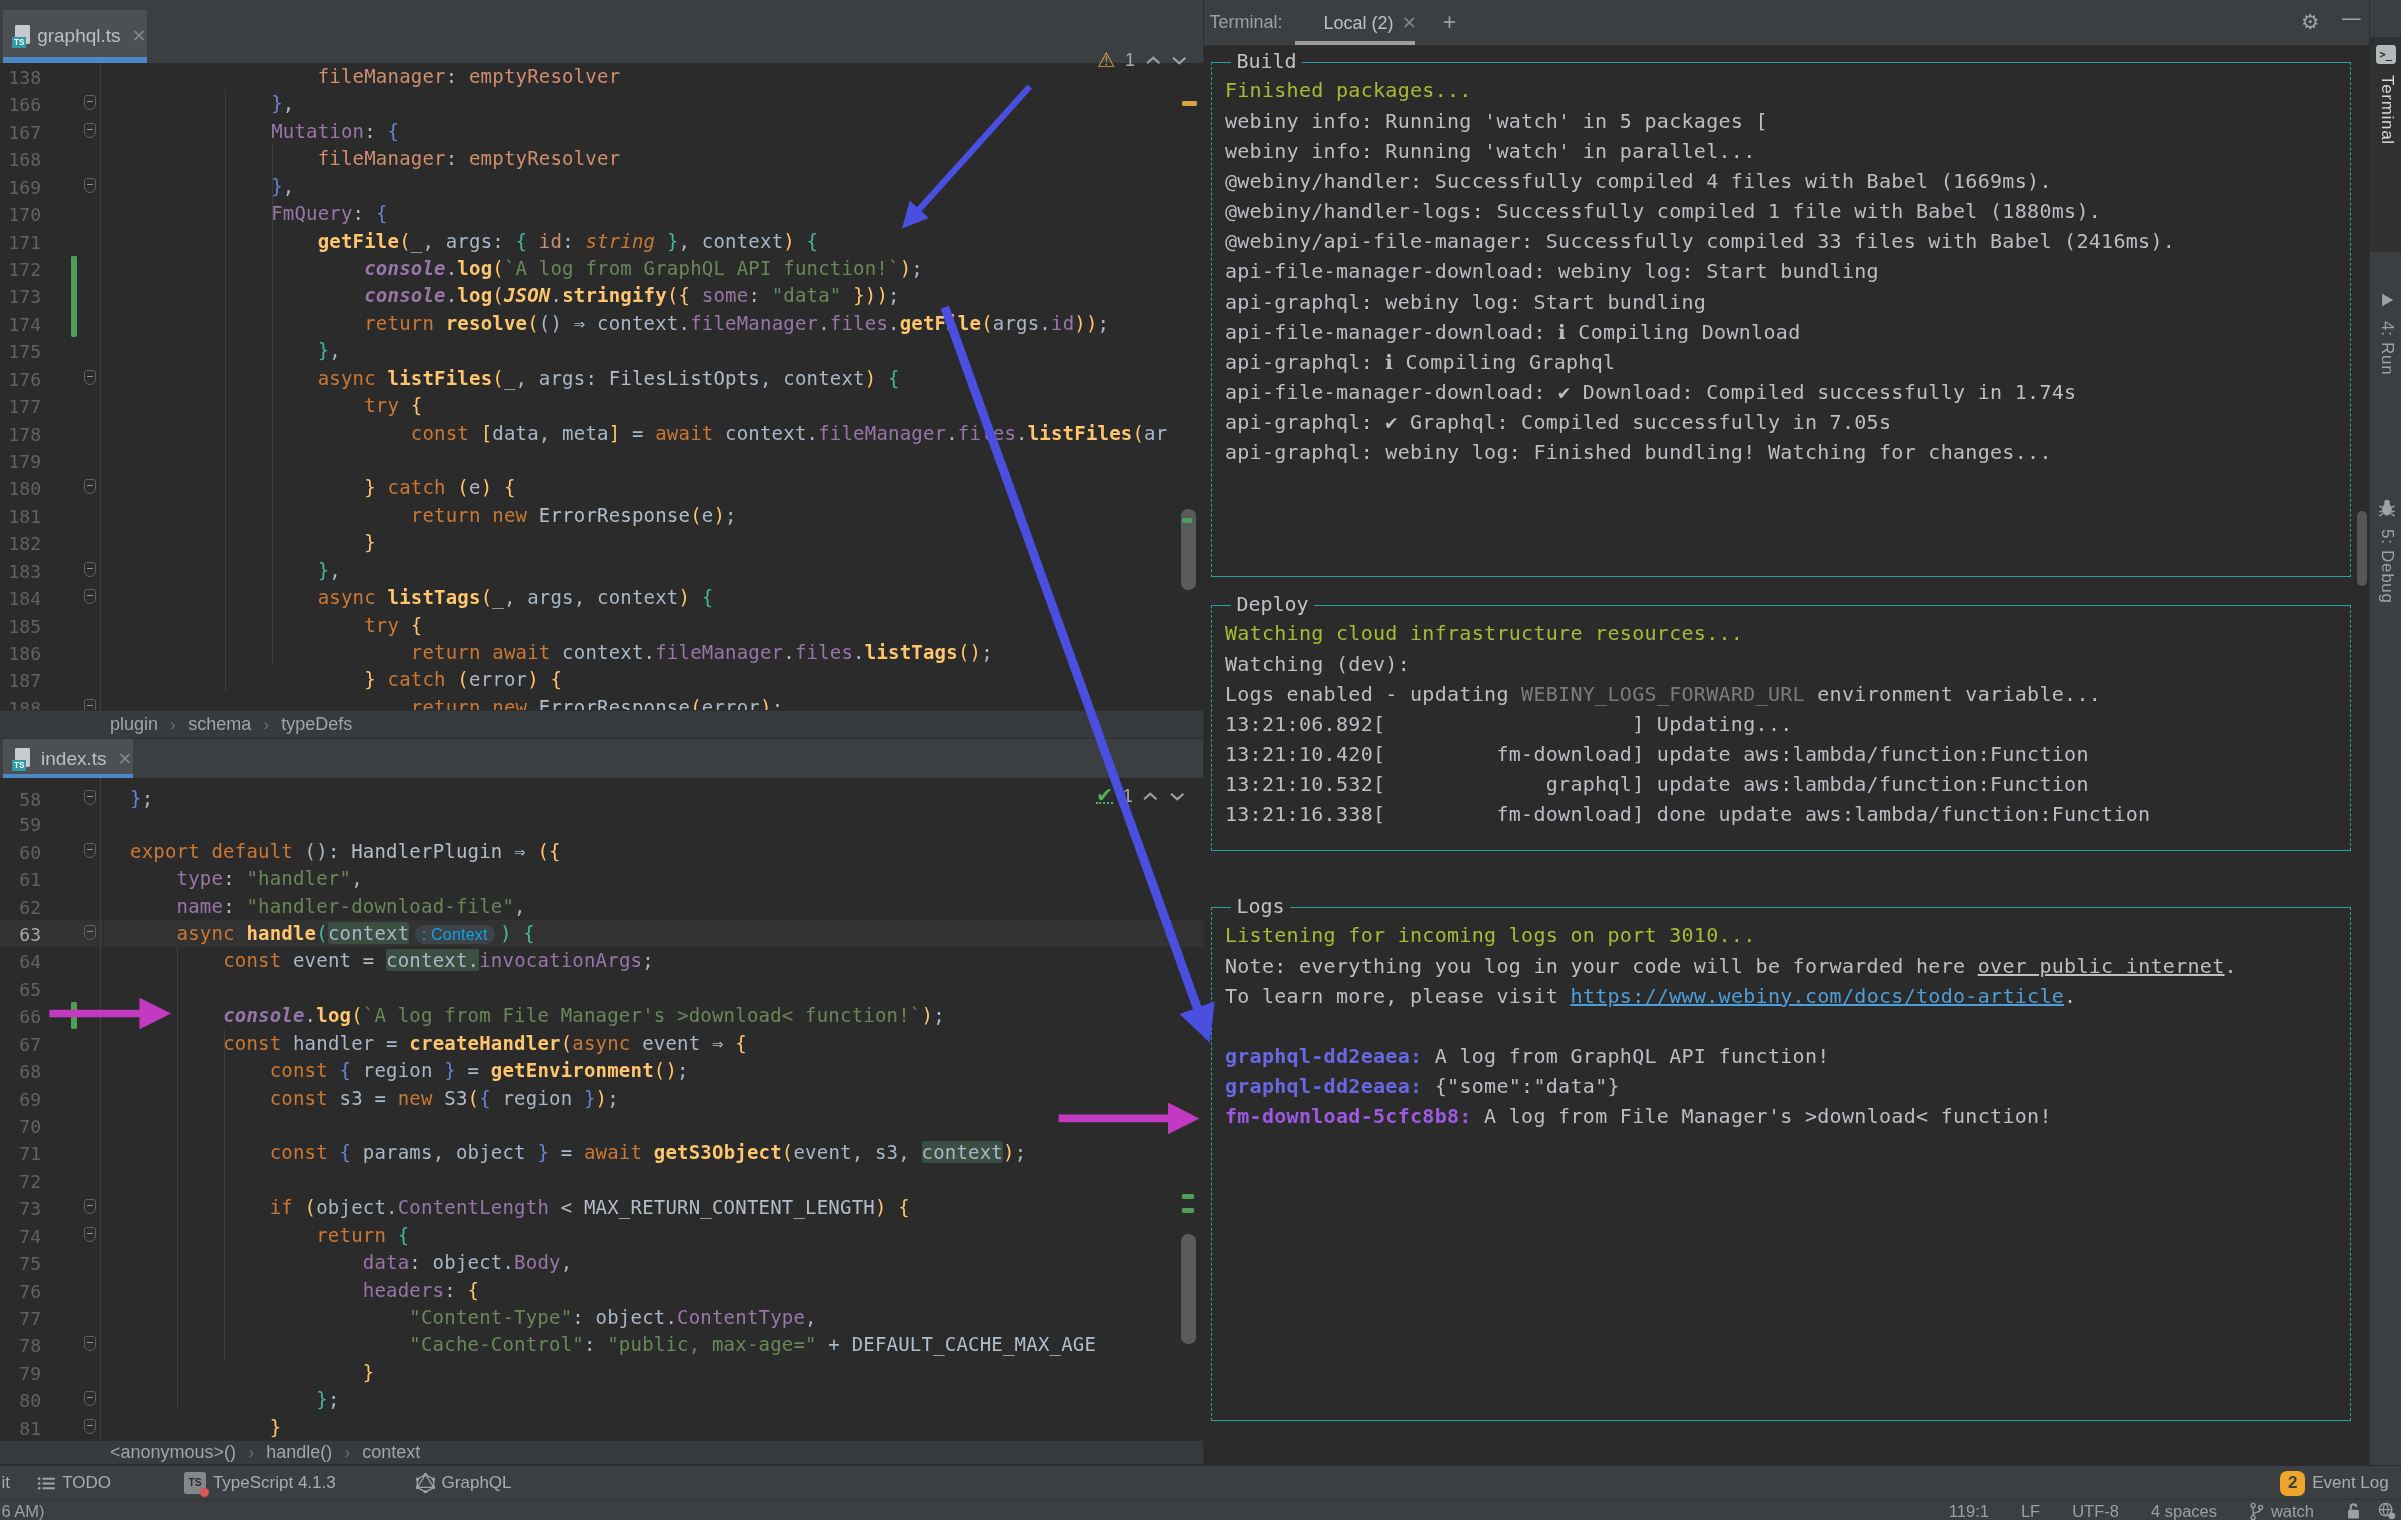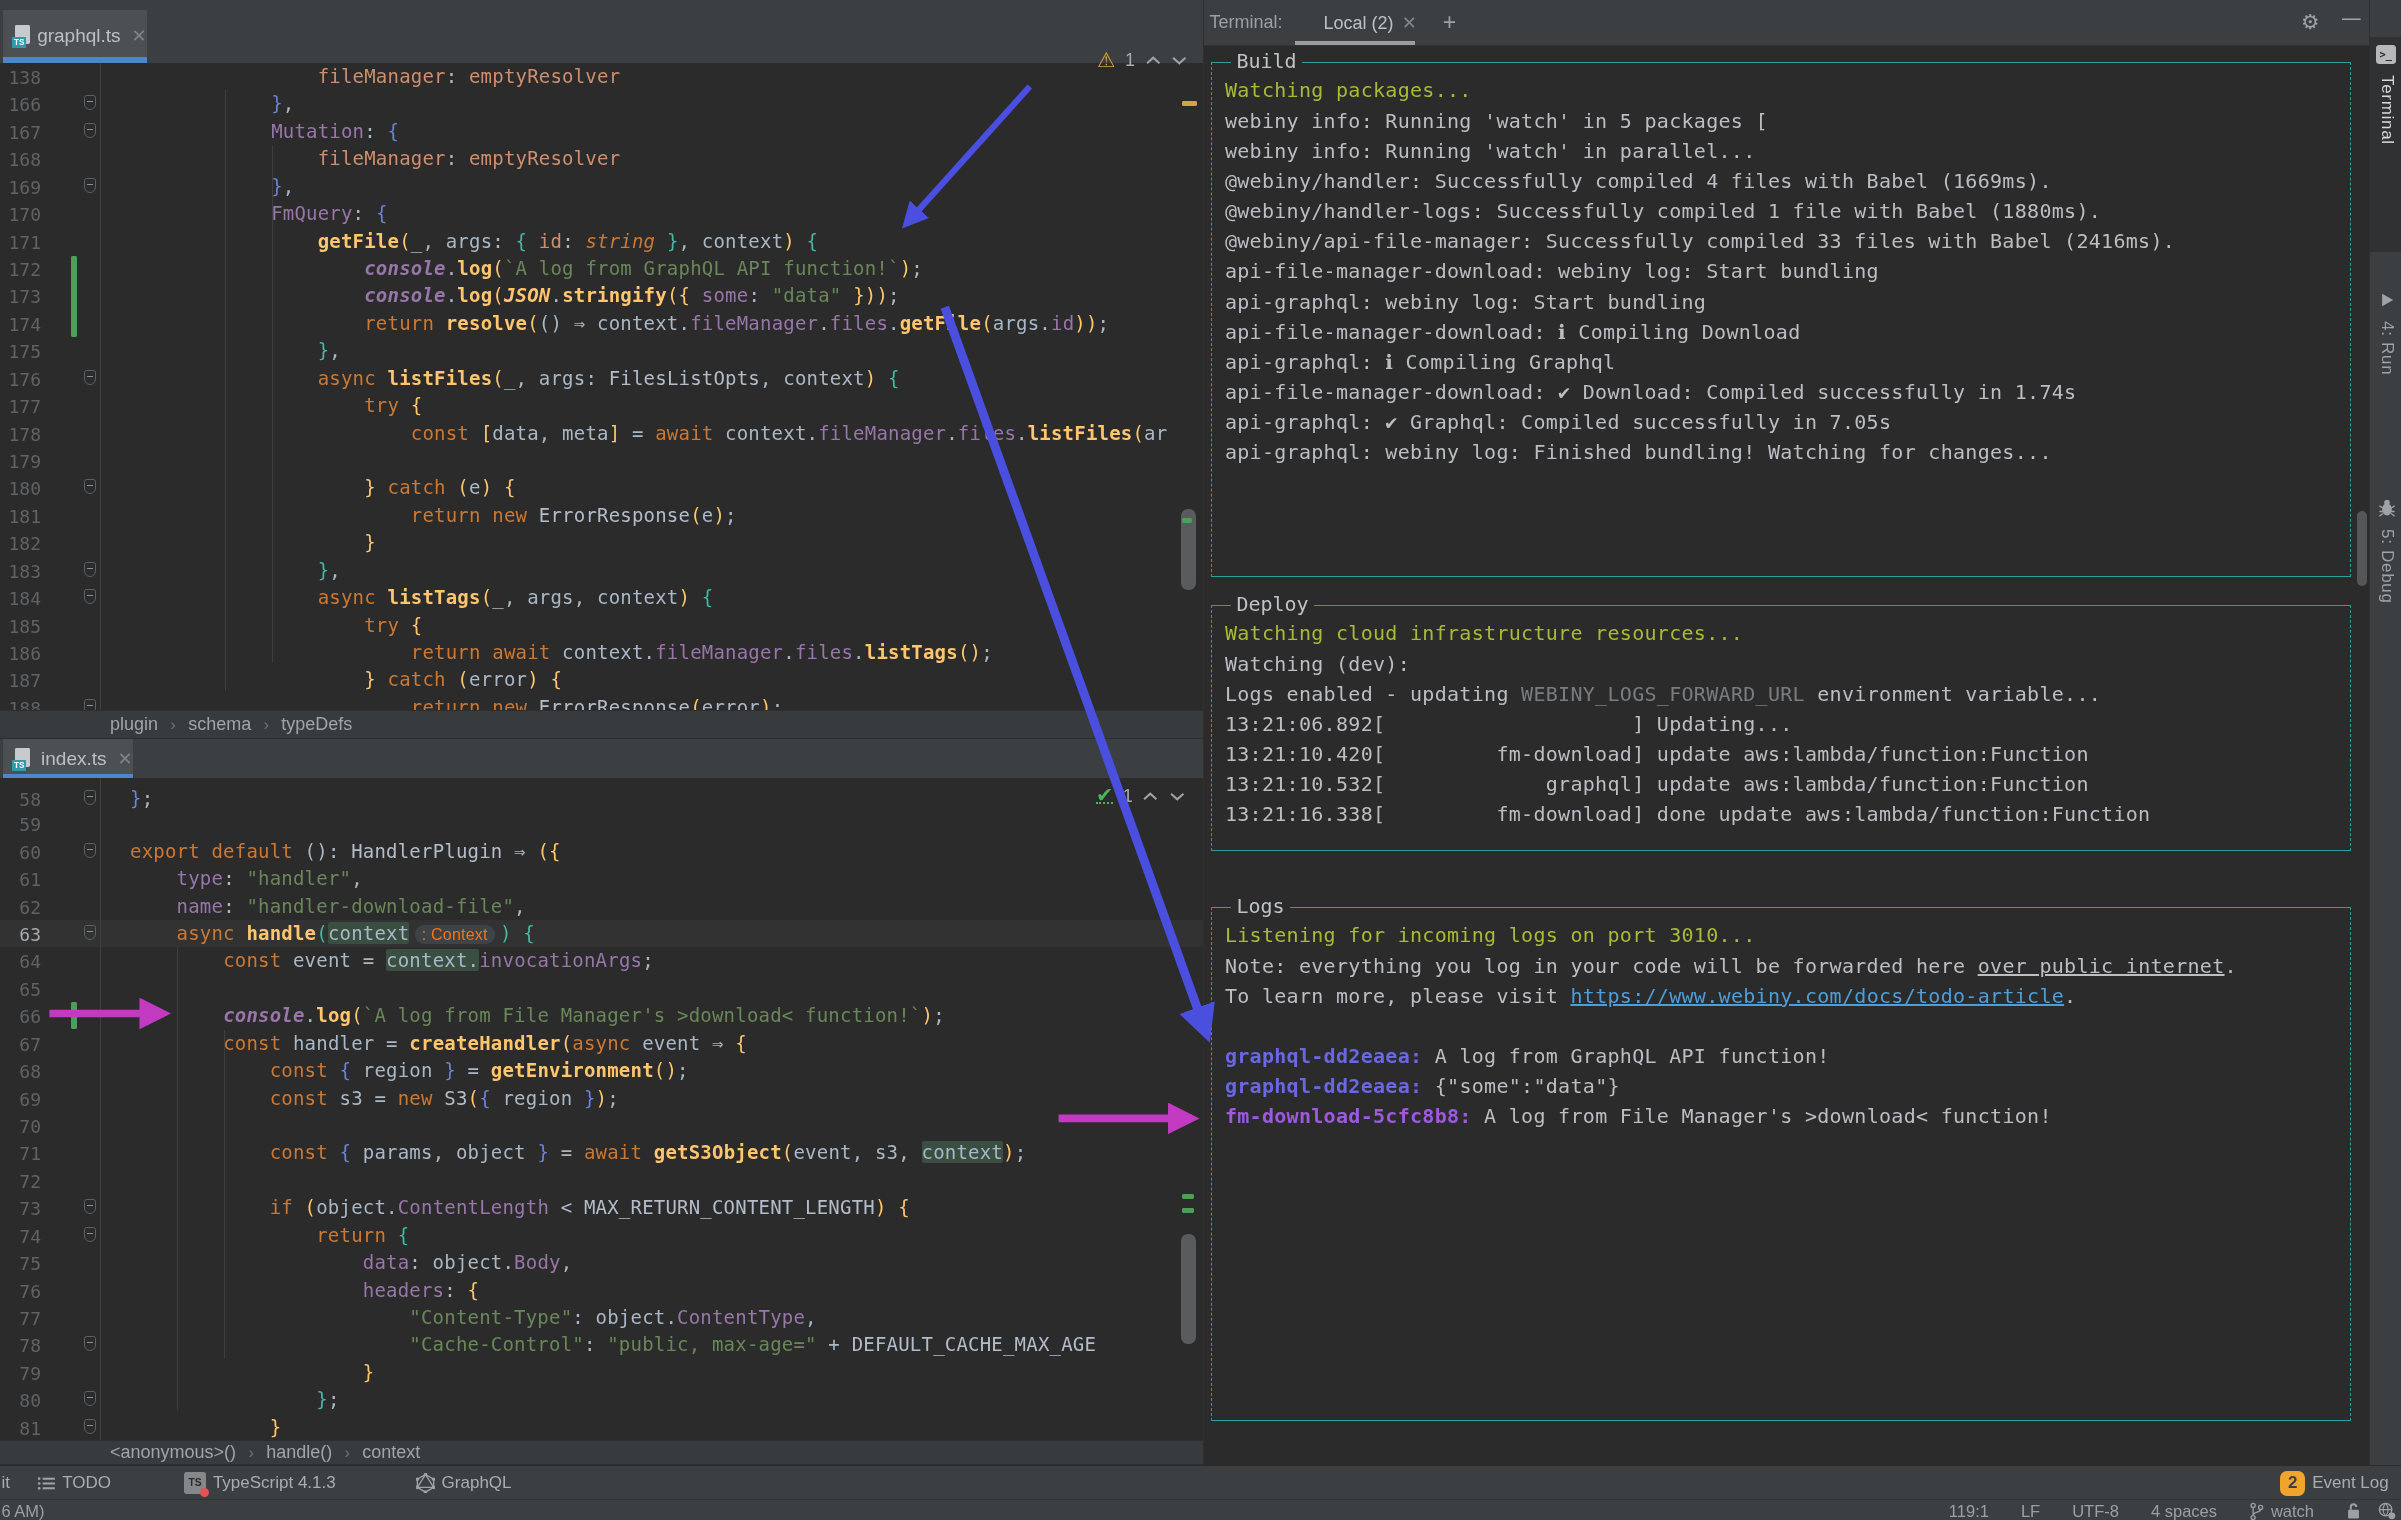--- a/index.html
+++ b/index.html
@@ -29,21 +29,21 @@
   .gic i{position:absolute;left:2.1px;top:4.8px;width:5.5px;height:1.4px;background:#8a9094;}
   .codeline{position:absolute;top:0;font:19px/27.4px "DejaVu Sans Mono","DejaVu Sans",monospace;
             letter-spacing:0.2px;color:#a9b7c6;}
   .k{color:#cc7832;} .f{color:#ffc66d;font-weight:600;} .s{color:#6a8759;}
   .p{color:#9876aa;} .p2{color:#cf8e6d;} .t{color:#a9b7c6;} .ty{color:#b3bdc9;}
   .ki{color:#cc7832;font-style:italic;}
   .ci{color:#9876aa;font-weight:bold;font-style:italic;}
   .cj{color:#ffc66d;font-weight:bold;font-style:italic;}
   .bB{color:#6e81d8;} .bT{color:#45b8a4;} .bY{color:#ffc66d;}
   .hl{background:#3a4f42;border-radius:2.1px;}
-  .in{background:#3e4347;color:#f97316;border-radius:9px;padding:0.7px 6.9px;margin:0 5.5px;
+  .in{background:#3e4347;color:#0ea5e9;border-radius:9px;padding:0.7px 6.9px;margin:0 5.5px;
       font:16px "Liberation Sans",sans-serif;}
   .gutline{width:0.7px;background:#3e4143;}
   .guide{width:0.7px;background:#3c3f41;}
   .chbar{width:6.2px;background:#4e9e58;border-radius:1.4px;}
   .thumb{width:15px;background:#595b5d;border-radius:6.9px;}
   .smark{border-radius:1.4px;}
   
   .crumbs{background:#383b3d;border-top:0.7px solid #2c2e30;border-bottom:0.7px solid #2c2e30;
           display:flex;align-items:center;font-size:18px;color:#9fa5a9;}
   .crumbs .sep{color:#6f7478;margin:0 12.3px;font-size:16.5px;}
@@ -230,21 +230,21 @@
       <span style="margin-left:5.5px;">Terminal:</span>
       <span class="ttab"><span>Local (2)</span><span class="x">✕</span></span>
       <span class="tplus">+</span>
       <span class="thico" style="left:1097px;">⚙</span>
       <span class="thico" style="left:1137px;top:5.5px;">—</span>
       <span class="tbund"></span>
     </div>
     <div id="termboxes">
         <div class="tbox" style="left: 6.9px; top: 62px; width: 1138px; height: 513px;">
           <span class="title">Build</span>
-          <div class="tline" style="top: 12.3px;"><span class="y">Watching packages...</span></div>
+          <div class="tline" style="top: 12.3px;"><span class="y">Finished packages...</span></div>
           <div class="tline" style="top: 43px;"><span>webiny info: Running 'watch' in 5 packages [</span></div>
           <div class="tline" style="top: 73px;"><span>webiny info: Running 'watch' in parallel...</span></div>
           <div class="tline" style="top: 103px;"><span>@webiny/handler: Successfully compiled 4 files with Babel (1669ms).</span></div>
           <div class="tline" style="top: 133px;"><span>@webiny/handler-logs: Successfully compiled 1 file with Babel (1880ms).</span></div>
           <div class="tline" style="top: 163px;"><span>@webiny/api-file-manager: Successfully compiled 33 files with Babel (2416ms).</span></div>
           <div class="tline" style="top: 193px;"><span>api-file-manager-download: webiny log: Start bundling</span></div>
           <div class="tline" style="top: 224px; text-align: center;"><span>api-graphql: webiny log: Start bundling</span></div>
           <div class="tline" style="top: 254px;"><span>api-file-manager-download: ℹ Compiling Download</span></div>
           <div class="tline" style="top: 284px;"><span>api-graphql: ℹ Compiling Graphql</span></div>
           <div class="tline" style="top: 314px;"><span>api-file-manager-download: ✔ Download: Compiled successfully in 1.74s</span></div>

